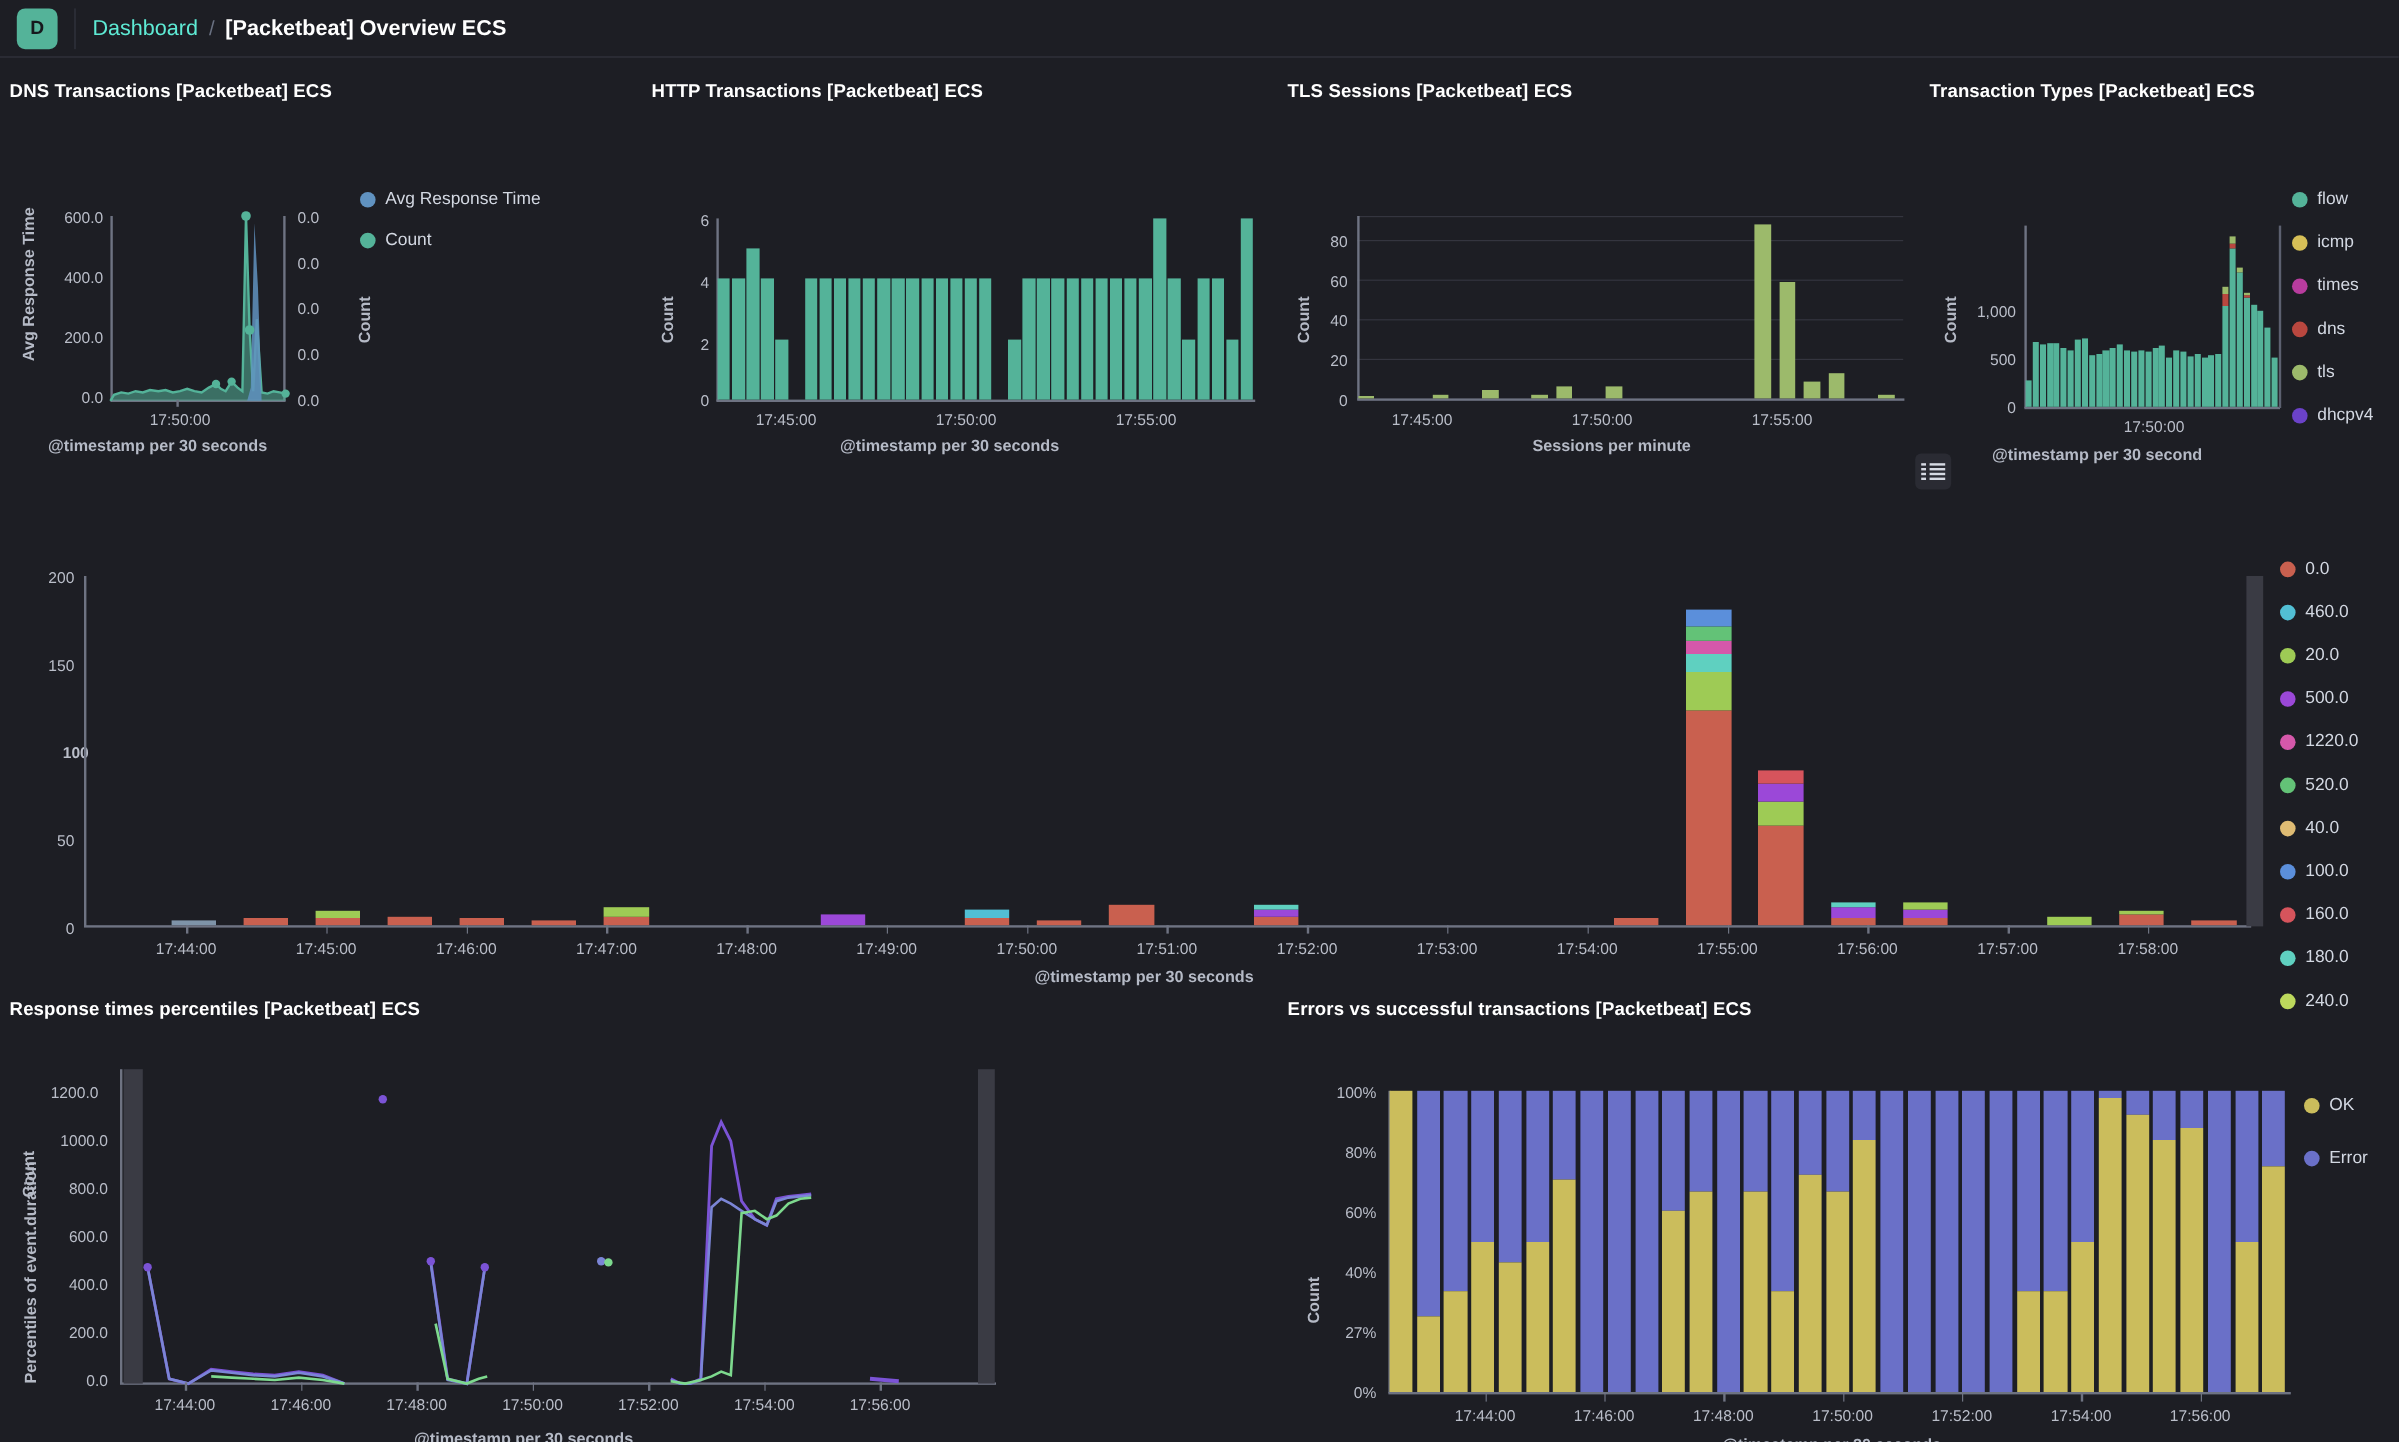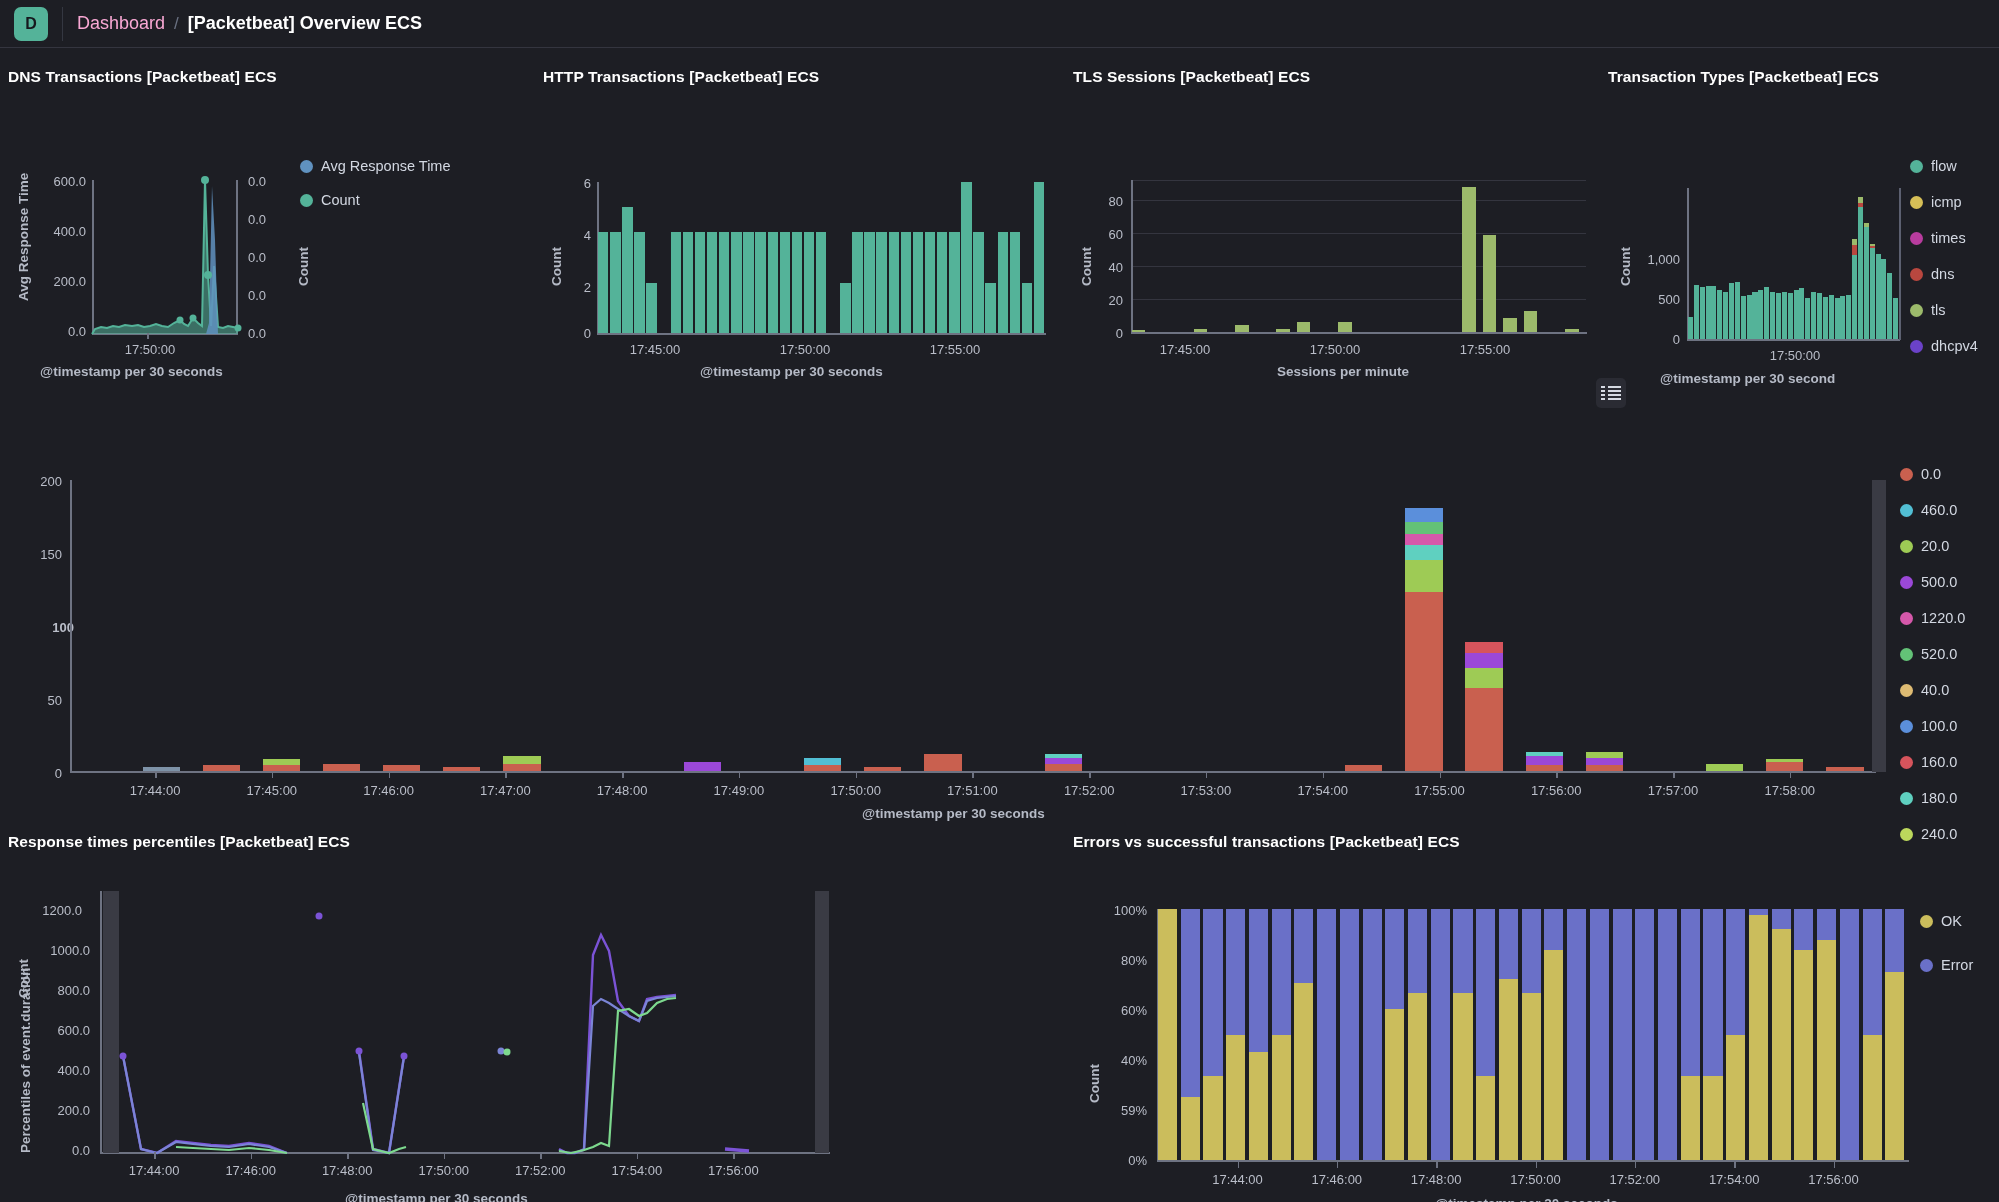--- a/index.html
+++ b/index.html
@@ -25,21 +25,21 @@
     width: 34px; height: 34px;
     border-radius: 7px;
     background: #54b399;
     color: #16181d;
     font-weight: bold;
     font-size: 16px;
     display: flex; align-items: center; justify-content: center;
   }
   .hdr-divider { width: 1px; height: 34px; background: #343741; }
   .breadcrumb { display: flex; align-items: center; gap: 9px; font-size: 18px; }
-  .crumb-link { color: #f9a8d4; }
+  .crumb-link { color: #5eead4; }
   .crumb-sep { color: #6a7182; font-size: 17px; }
   .crumb-current { color: #ffffff; font-weight: bold; }
 
   
   .board { position: relative; width: 1999px; height: 1154px; padding: 0; }
   .panel { position: absolute; }
   .panel-title {
     font-size: 15.5px; font-weight: bold; color: #ffffff;
     letter-spacing: .1px;
     white-space: nowrap;
@@ -580,21 +580,21 @@
     <div class="panel-title" style="margin-left:8px;">Errors vs successful transactions [Packetbeat] ECS</div>
 
     <div class="chart-area" style="position:absolute; left:0; top:30px; width:934px; height:360px;">
 
       <div class="axis-title vert" style="left:22px; top:240px;">Count</div>
 
       <div class="ytick" style="left:26px; top:40px; width:56px;">100%</div>
       <div class="ytick" style="left:26px; top:90px; width:56px;">80%</div>
       <div class="ytick" style="left:26px; top:140px; width:56px;">60%</div>
       <div class="ytick" style="left:26px; top:190px; width:56px;">40%</div>
-      <div class="ytick" style="left:26px; top:240px; width:56px;">59%</div>
+      <div class="ytick" style="left:26px; top:240px; width:56px;">27%</div>
       <div class="ytick" style="left:26px; top:290px; width:56px;">0%</div>
 
       <div class="axis-line" style="left:92px; top:46px; width:1.5px; height:252px;"></div>
       <div class="axis-line" style="left:92px; top:297px; width:752px; height:1.5px;"></div>
 
       <div id="err-bars" style="position:absolute; left:93px; top:46px; width:750px; height:251px;">
           <div class="seg" style="left:0.00px; top:0.00px; width:19.09px; height:251.00px; background:#cbbd5c;"></div>
           <div class="seg" style="left:22.73px; top:0px; width:19.09px; height:188.25px; background:#6a70c8;"></div>
           <div class="seg" style="left:22.73px; top:188.25px; width:19.09px; height:62.75px; background:#cbbd5c;"></div>
           <div class="seg" style="left:45.45px; top:0px; width:19.09px; height:166.92px; background:#6a70c8;"></div>

